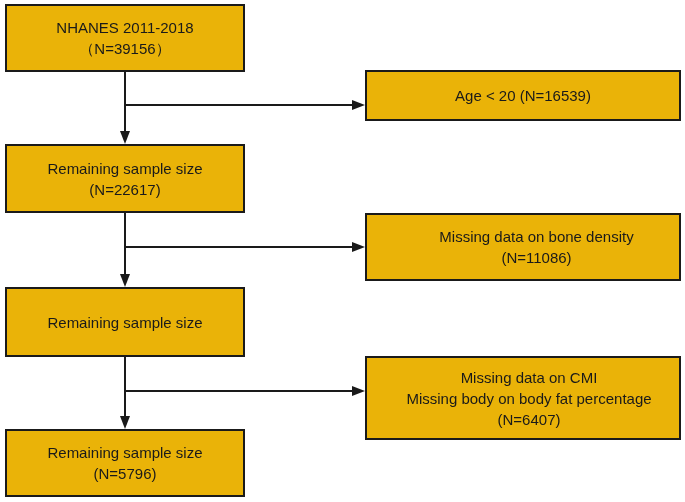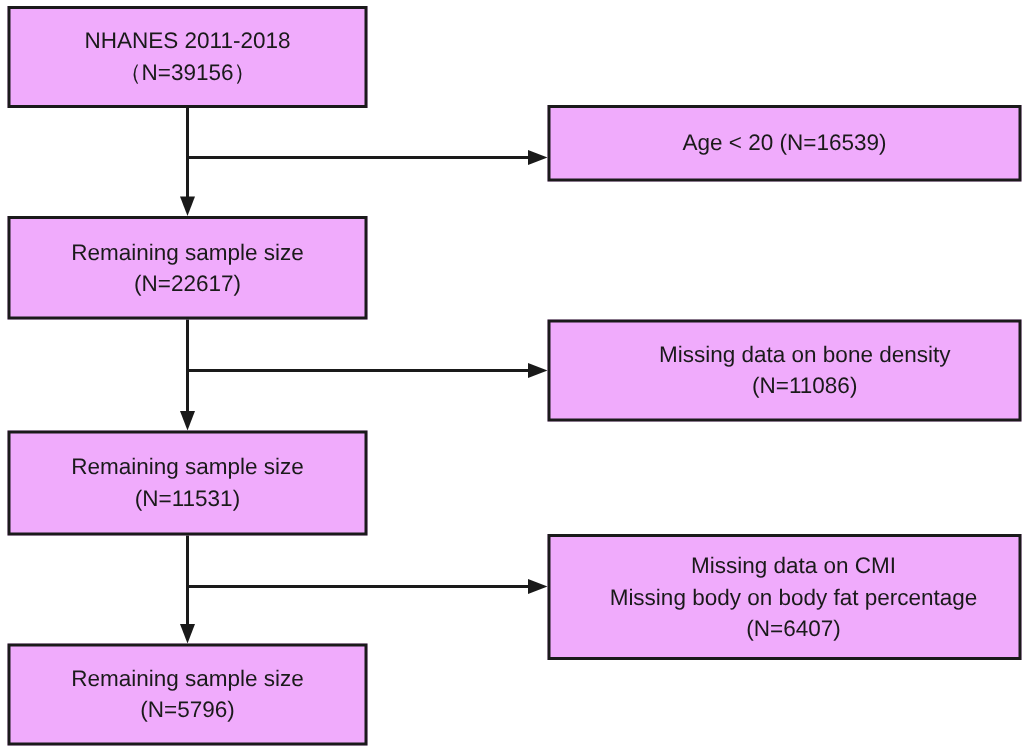--- a/index.html
+++ b/index.html
@@ -13,21 +13,21 @@
     height: 502px;
     background: #ffffff;
     font-family: "Liberation Sans", sans-serif;
     color: #1a1a1a;
     overflow: hidden;
   }
   .box {
     position: absolute;
     box-sizing: border-box;
     border: 2px solid #1a1a1a;
-    background: #f0abfc;
+    background: #eab308;
     display: flex;
     flex-direction: column;
     justify-content: center;
     align-items: center;
     font-size: 15px;
     line-height: 21px;
     text-align: center;
   }
   .box.left-col  { left: 5px;   width: 240px; }
   .box.right-col { left: 365px; width: 316px; }
@@ -68,21 +68,20 @@
     <div>（N=39156）</div>
   </div>
 
   <div class="box left-col" style="top:144px; height:69px;">
     <div>Remaining sample size</div>
     <div>(N=22617)</div>
   </div>
 
   <div class="box left-col" style="top:287px; height:70px;">
     <div>Remaining sample size</div>
-    <div>(N=11531)</div>
   </div>
 
   <div class="box left-col" style="top:429px; height:68px;">
     <div>Remaining sample size</div>
     <div>(N=5796)</div>
   </div>
 
   <div class="box right-col" style="top:70px; height:51px;">
     <div>Age &lt; 20 (N=16539)</div>
   </div>

